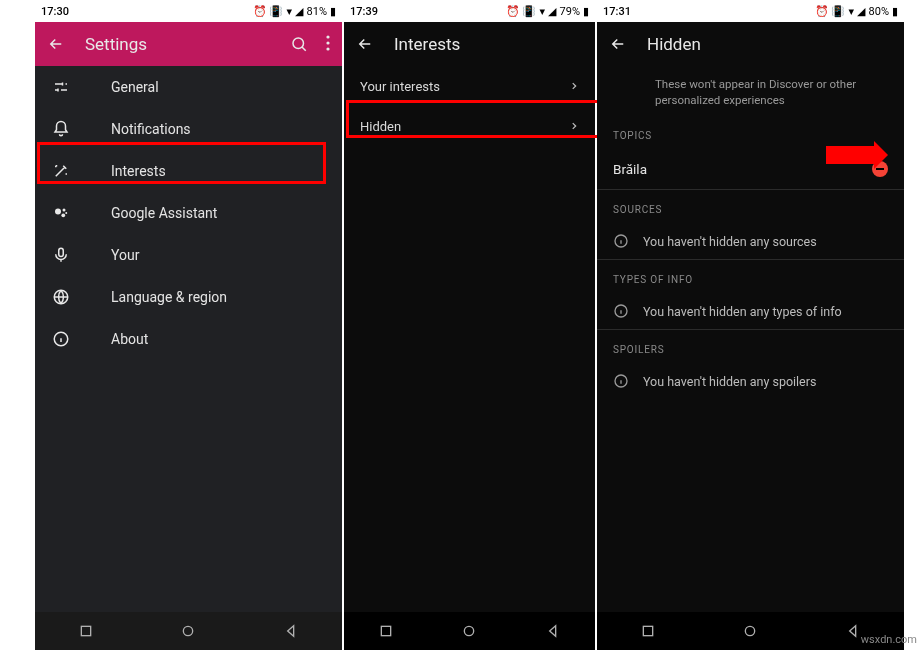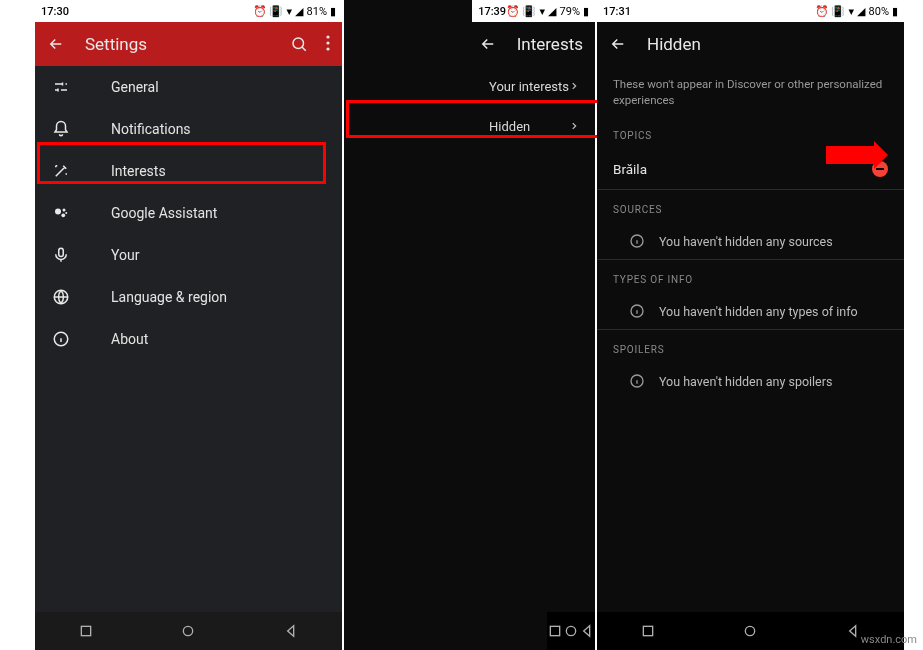--- a/index.html
+++ b/index.html
@@ -15,21 +15,21 @@
   .phone {
     width: 306px;
     height: 650px;
     background: #121212;
     color: #e8e8e8;
     display: flex;
     flex-direction: column;
     position: relative;
   }
   .phone.p1 { width: 307px; background:#202124;margin-left:35px; }
-  .phone.p2 { width: 251px; background:#0c0c0c;align-items:flex-end; }
+  .phone.p2 { width: 251px; background:#0c0c0c; }
   .phone.p3 { width: 307px; background:#0c0c0c; }
   .statusbar {
     height: 22px;
     background: #fff;
     color: #000;
     font-size: 11px;
     display: flex;
     align-items: center;
     padding: 0 6px;
     justify-content: space-between;
@@ -38,21 +38,21 @@
   .statusbar .right { display: flex; align-items: center; gap: 3px; }
   .statusbar .right span { font-size: 11px; }
   .s-ico { display:inline-flex; }
   .appbar {
     height: 44px;
     display: flex;
     align-items: center;
     padding: 0 12px;
     gap: 20px;
   }
-  .phone.p1 .appbar { background:#b91c1c; }
+  .phone.p1 .appbar { background:#be185d; }
   .phone.p2 .appbar, .phone.p3 .appbar { background:#0c0c0c; }
   .appbar .title { font-size: 17px; color:#e8e8e8; flex:1; }
   .appbar .actions { display:flex; gap:18px; }
   .content { flex:1; overflow:hidden; }
   .list-item {
     display:flex;
     align-items:center;
     height:46px;
     padding: 0 16px;
     gap: 40px;
@@ -74,20 +74,21 @@
     font-size:13px;
     color:#d8d8d8;
     border-bottom:none;
   }
   .row .chev { color:#bdbdbd; }
   .subtext {
     font-size:11.5px;
     color:#9a9a9a;
     padding: 10px 16px 8px;
     line-height:1.4;
+    margin-left:42px;
   }
   .section-label {
     font-size:10px;
     letter-spacing:0.8px;
     color:#8a8a8a;
     padding: 14px 16px 8px;
   }
   .divider { height:1px; background:#2b2b2b; margin:0 0; }
   .topic-row {
     display:flex;
@@ -99,21 +100,21 @@
     color:#e4e4e4;
   }
   .remove-btn {
     width:16px; height:16px; border-radius:50%;
     background:#f44336; display:flex;
     align-items:center; justify-content:center;
   }
   .remove-btn .dash { width:8px; height:2px; background:#000; }
   .info-row {
     display:flex; align-items:center; gap:14px;
-    padding:10px 32px; font-size:12.5px; color:#bdbdbd;
+    padding:10px 16px; font-size:12.5px; color:#bdbdbd;
   }
   .navbar {
     height:38px;
     background:#000;
     display:flex;
     align-items:center;
     justify-content:space-around;
   }
   .phone.p1 .navbar { background:#1a1a1a; }
   .arrow {

